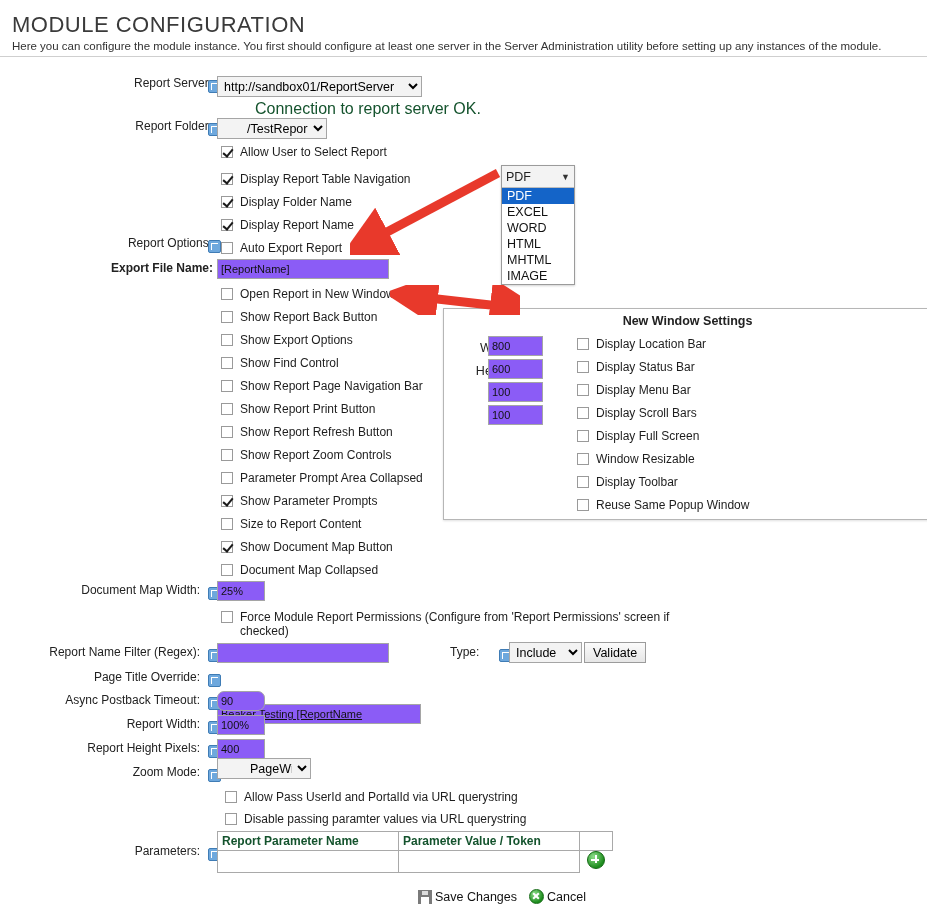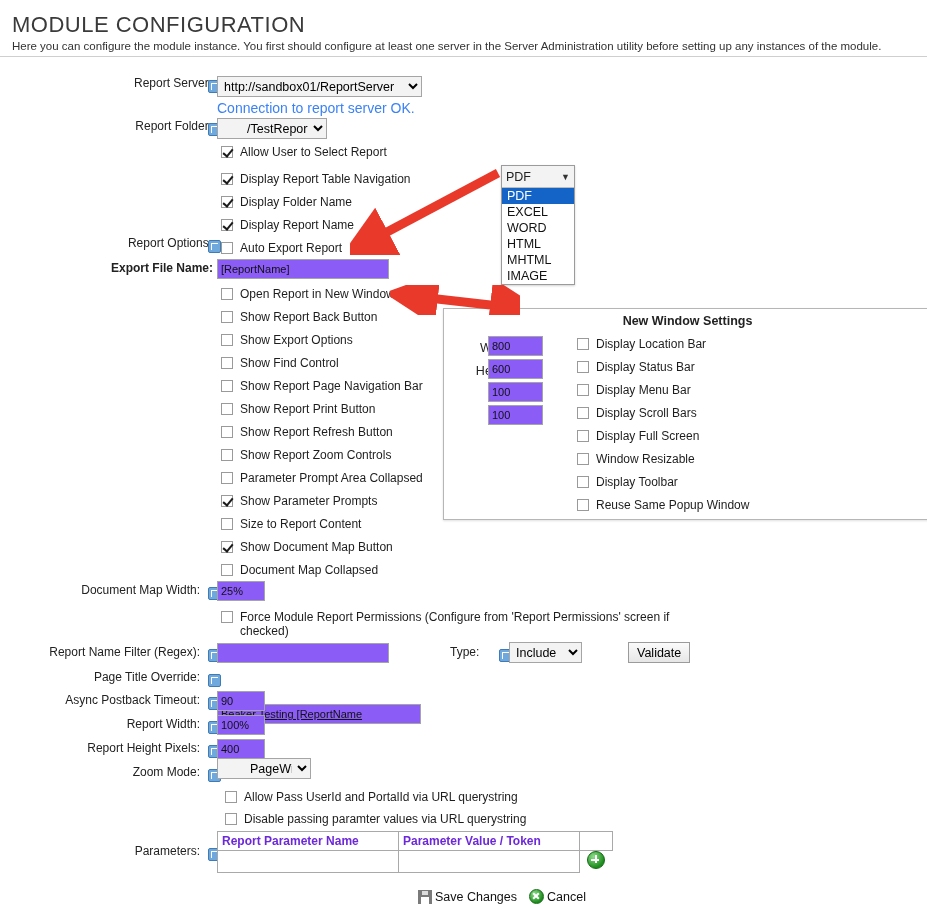--- a/index.html
+++ b/index.html
@@ -89,22 +89,23 @@
     position:absolute;
     left:3px;top:0px;
     width:4px;height:8px;
     border:solid #1a1a1a;
     border-width:0 2px 2px 0;
     transform:rotate(40deg);
   }
   .chklabel{font-size:12px;color:#1d1d1d;line-height:14px;}
   .okmsg{
     position:absolute;
-    color:#3b82f6;
-    font-size:14px;
+    color:#14532d;
+    font-size:16px;
+    margin-left:38px;
   }
   
   .ddbox{
     position:absolute;
     border:1px solid #9b9b9b;
     background:#fff;
     width:72px;
     box-shadow:0 1px 2px rgba(0,0,0,.18);
   }
   .ddhead{
@@ -144,21 +145,21 @@
     position:absolute;
     border-collapse:collapse;
   }
   .ptable th{
     border:1px solid #a9a9a9;
     background:#fff;
     font-size:12px;
     font-weight:bold;
     text-align:left;
     padding:2px 4px;
-    color:#6d28d9;
+    color:#14532d;
   }
   .ptable td{
     border:1px solid #a9a9a9;
     padding:0;
     background:#fff;
   }
   .ptable td input{
     border:none;
     width:100%;
     height:18px;
@@ -347,33 +348,33 @@
   <span class="helpicon" style="position:absolute;left:203px;top:649px;"></span>
   <input class="txt" style="position: absolute; left: 217px; top: 643px; width: 172px;" value="">
 
   <div class="row" style="left:450px;top:645px;">
     <span class="lbl">Type:</span>
   </div>
   <span class="helpicon" style="position:absolute;left:494px;top:649px;"></span>
   <select class="sel" style="position:absolute;left:509px;top:642px;width:73px;">
     <option>Include</option>
   </select>
-  <button class="valbtn" style="position:absolute;left:584px;top:642px;margin-left:44px;">Validate</button>
+  <button class="valbtn" style="position:absolute;left:584px;top:642px;">Validate</button>
 
   <div class="row" style="left:0;top:670px;width:200px;justify-content:flex-end;">
     <span class="lbl">Page Title Override:</span>
   </div>
   <span class="helpicon" style="position:absolute;left:203px;top:674px;"></span>
   <input class="txt" style="position: absolute; left: 217px; top: 704px; width: 204px; text-decoration: underline;" value="Beaker Testing [ReportName">
 
   <div class="row" style="left:0;top:693px;width:200px;justify-content:flex-end;">
     <span class="lbl">Async Postback Timeout:</span>
   </div>
   <span class="helpicon" style="position:absolute;left:203px;top:697px;"></span>
-  <input class="txt" style="position: absolute; left: 217px; top: 691px; width: 48px;" value="90">
+  <input class="txt" style="position: absolute; left: 217px; top: 691px; width: 48px; border-radius: 7px;" value="90">
 
   <div class="row" style="left:0;top:717px;width:200px;justify-content:flex-end;">
     <span class="lbl">Report Width:</span>
   </div>
   <span class="helpicon" style="position:absolute;left:203px;top:721px;"></span>
   <input class="txt" style="position: absolute; left: 217px; top: 715px; width: 48px;" value="100%">
 
   <div class="row" style="left:0;top:741px;width:200px;justify-content:flex-end;">
     <span class="lbl">Report Height Pixels:</span>
   </div>

